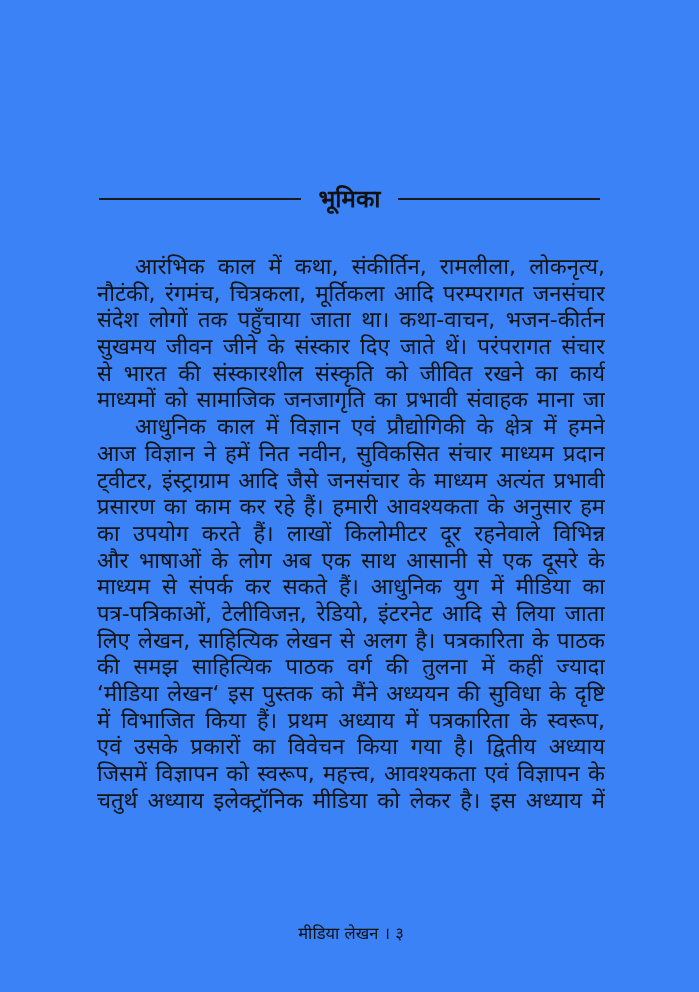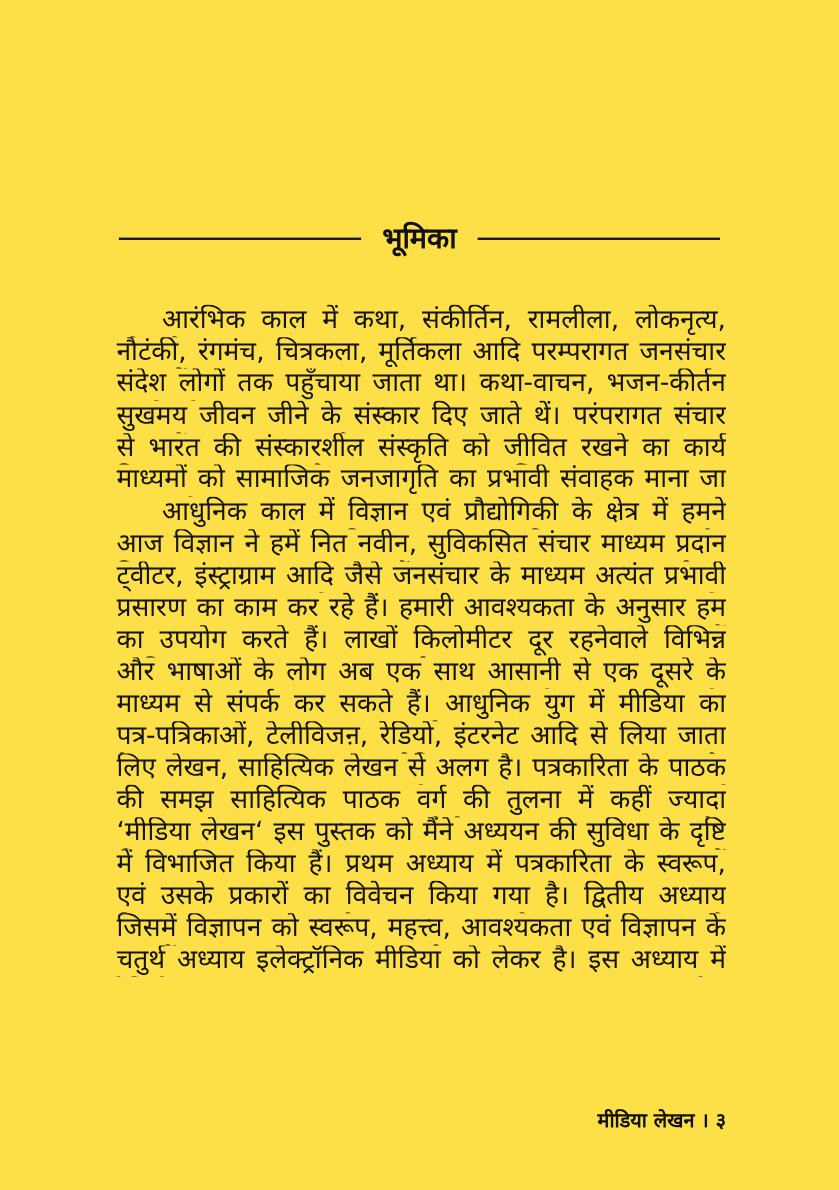--- a/index.html
+++ b/index.html
@@ -1,21 +1,21 @@
 <!DOCTYPE html>
 <html lang="hi"><head>
 <meta charset="utf-8">
 <style>
   html, body { margin: 0; padding: 0; background: #e8e8e8; }
   .page {
     position: relative;
     width: 699px;
     height: 992px;
     margin: 0 auto;
-    background: #fde047;
+    background: #3b82f6;
     color: #141414;
     font-family: "DejaVu Sans", sans-serif;
     overflow: hidden;
     box-sizing: border-box;
   }
   .title-row {
     position: absolute;
     top: 186px;
     left: 99px;
     width: 501px;
@@ -51,24 +51,23 @@
     overflow: hidden;
     height: 26.7px;
   }
   .line.first { text-indent: 38px; }
   .line.end { text-align-last: left; }
   .page-footer {
     position: absolute;
     top: 921px;
     left: 97px;
     width: 508px;
-    text-align: right;
+    text-align: center;
     font-size: 16.5px;
     color: #111;
-    font-weight: bold;
   }
 </style>
 </head>
 <body>
 
 <div class="page">
 
   <div class="title-row">
     <span class="rule"></span>
     <h1 class="page-title">भूमिका</h1>

